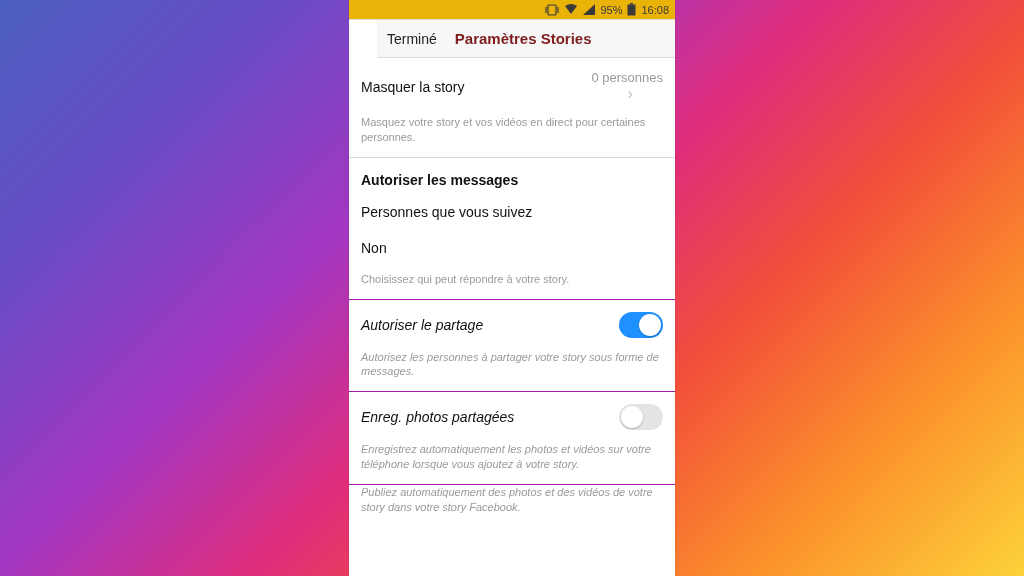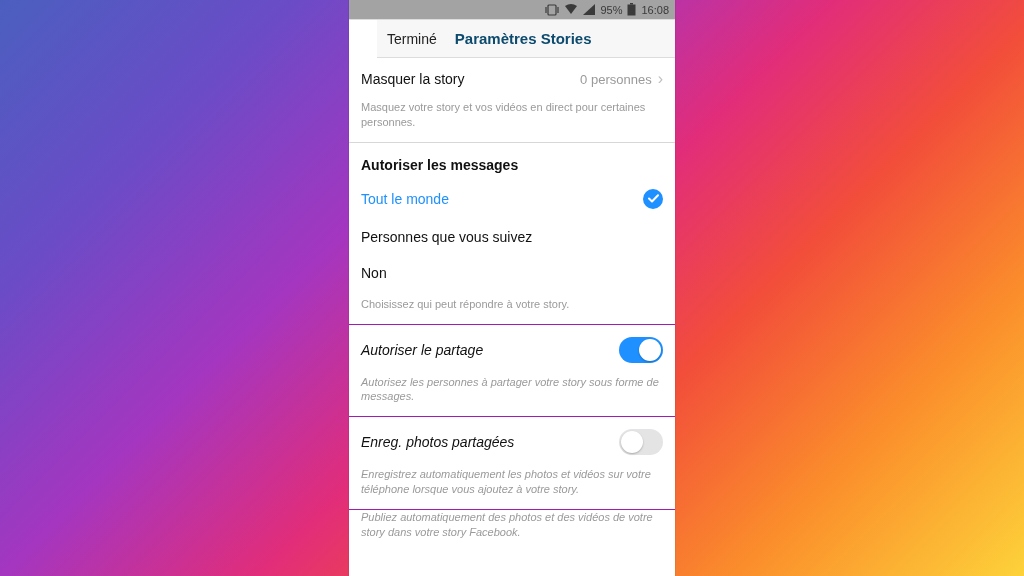--- a/index.html
+++ b/index.html
@@ -20,60 +20,60 @@
   width: 326px;
   height: 576px;
   background: #fff;
   display: flex; flex-direction: column;
   font-size: 13px;
   color: #111;
   box-shadow: 0 0 0 1px rgba(0,0,0,.05);
 }
 .statusbar {
   height: 20px;
-  background: #a3a3a3;
+  background: #eab308;
   display: flex; align-items: center; justify-content: flex-end;
   padding: 0 6px;
   gap: 5px;
   font-size: 11px; color: #3a3a3a;
   border-bottom: 1px solid #ddd;
 }
 .statusbar svg { display: block; }
 .navbar {
   height: 38px;
   background: #f7f7f7;
   border-bottom: 1px solid #dcdcdc;
   display: flex; align-items: center;
   padding: 0 10px;
   gap: 18px;
   margin-left: 28px;
 }
 .navbar .done { font-size: 14px; color: #222; }
-.navbar .title { font-size: 15px; font-weight: 600; color: #0c4a6e; }
+.navbar .title { font-size: 15px; font-weight: 600; color: #7f1d1d; }
 .content { flex: 1; overflow-y: auto; }
 .row {
   padding: 12px 12px;
   display: flex; align-items: center; justify-content: space-between;
   min-height: 42px;
 }
 .row-text { font-size: 14px; color: #111; }
 .row-sub { padding: 0 12px 12px 12px; font-size: 11px; color: #9a9a9a; line-height: 1.35; }
 .sep-thick { height: 1px; background: #d7d7d7; }
 .section-title { font-size: 14px; font-weight: 600; padding: 14px 12px 6px 12px; }
 .option { padding: 10px 12px; display: flex; align-items: center; justify-content: space-between; }
 .option.selected .lbl { color: #1e90ff; }
 .lbl { font-size: 14px; }
 .check {
   width: 20px; height: 20px; border-radius: 50%; background: #1e90ff;
   display: flex; align-items: center; justify-content: center;
 }
 .check svg { display: block; }
 .caption { padding: 6px 28px 12px 12px; font-size: 11px; color: #9a9a9a; line-height: 1.35; }
 .chev { color: #c0c0c0; font-size: 16px; margin-left: 6px; }
-.value-right { display: flex; align-items: center; color: #9a9a9a; font-size: 13px; }
+.value-right { display: flex; align-items: center; color: #9a9a9a; font-size: 13px; flex-direction: column; }
 
 .toggle { width: 44px; height: 26px; border-radius: 13px; position: relative; }
 .toggle .knob { width: 22px; height: 22px; border-radius: 50%; background: #fff; position: absolute; top: 2px; box-shadow: 0 1px 2px rgba(0,0,0,.25); }
 .toggle.on { background: #1e90ff; }
 .toggle.on .knob { right: 2px; }
 .toggle.off { background: #e4e4e4; }
 .toggle.off .knob { left: 2px; }
 .group { border-top: 1px solid #a21caf; font-style: italic; }
 </style>
 </head>
@@ -123,28 +123,20 @@
           <span>0 personnes</span>
           <span class="chev">›</span>
         </span>
       </div>
       <div class="row-sub">Masquez votre story et vos vidéos en direct pour certaines personnes.</div>
 
       <div class="sep-thick"></div>
 
       <div class="section-title">Autoriser les messages</div>
 
-      <div class="option selected">
-        <span class="lbl">Tout le monde</span>
-        <span class="check">
-          <svg width="11" height="9" viewBox="0 0 11 9">
-              <path d="M1 4.5 L4 7.5 L10 1.2" fill="none" stroke="#fff" stroke-width="2" stroke-linecap="round" stroke-linejoin="round"></path>
-            </svg>
-        </span>
-      </div>
       <div class="option">
         <span class="lbl">Personnes que vous suivez</span>
       </div>
       <div class="option">
         <span class="lbl">Non</span>
       </div>
       <div class="caption">Choisissez qui peut répondre à votre story.</div>
 
       <div class="group">
         <div class="row">

